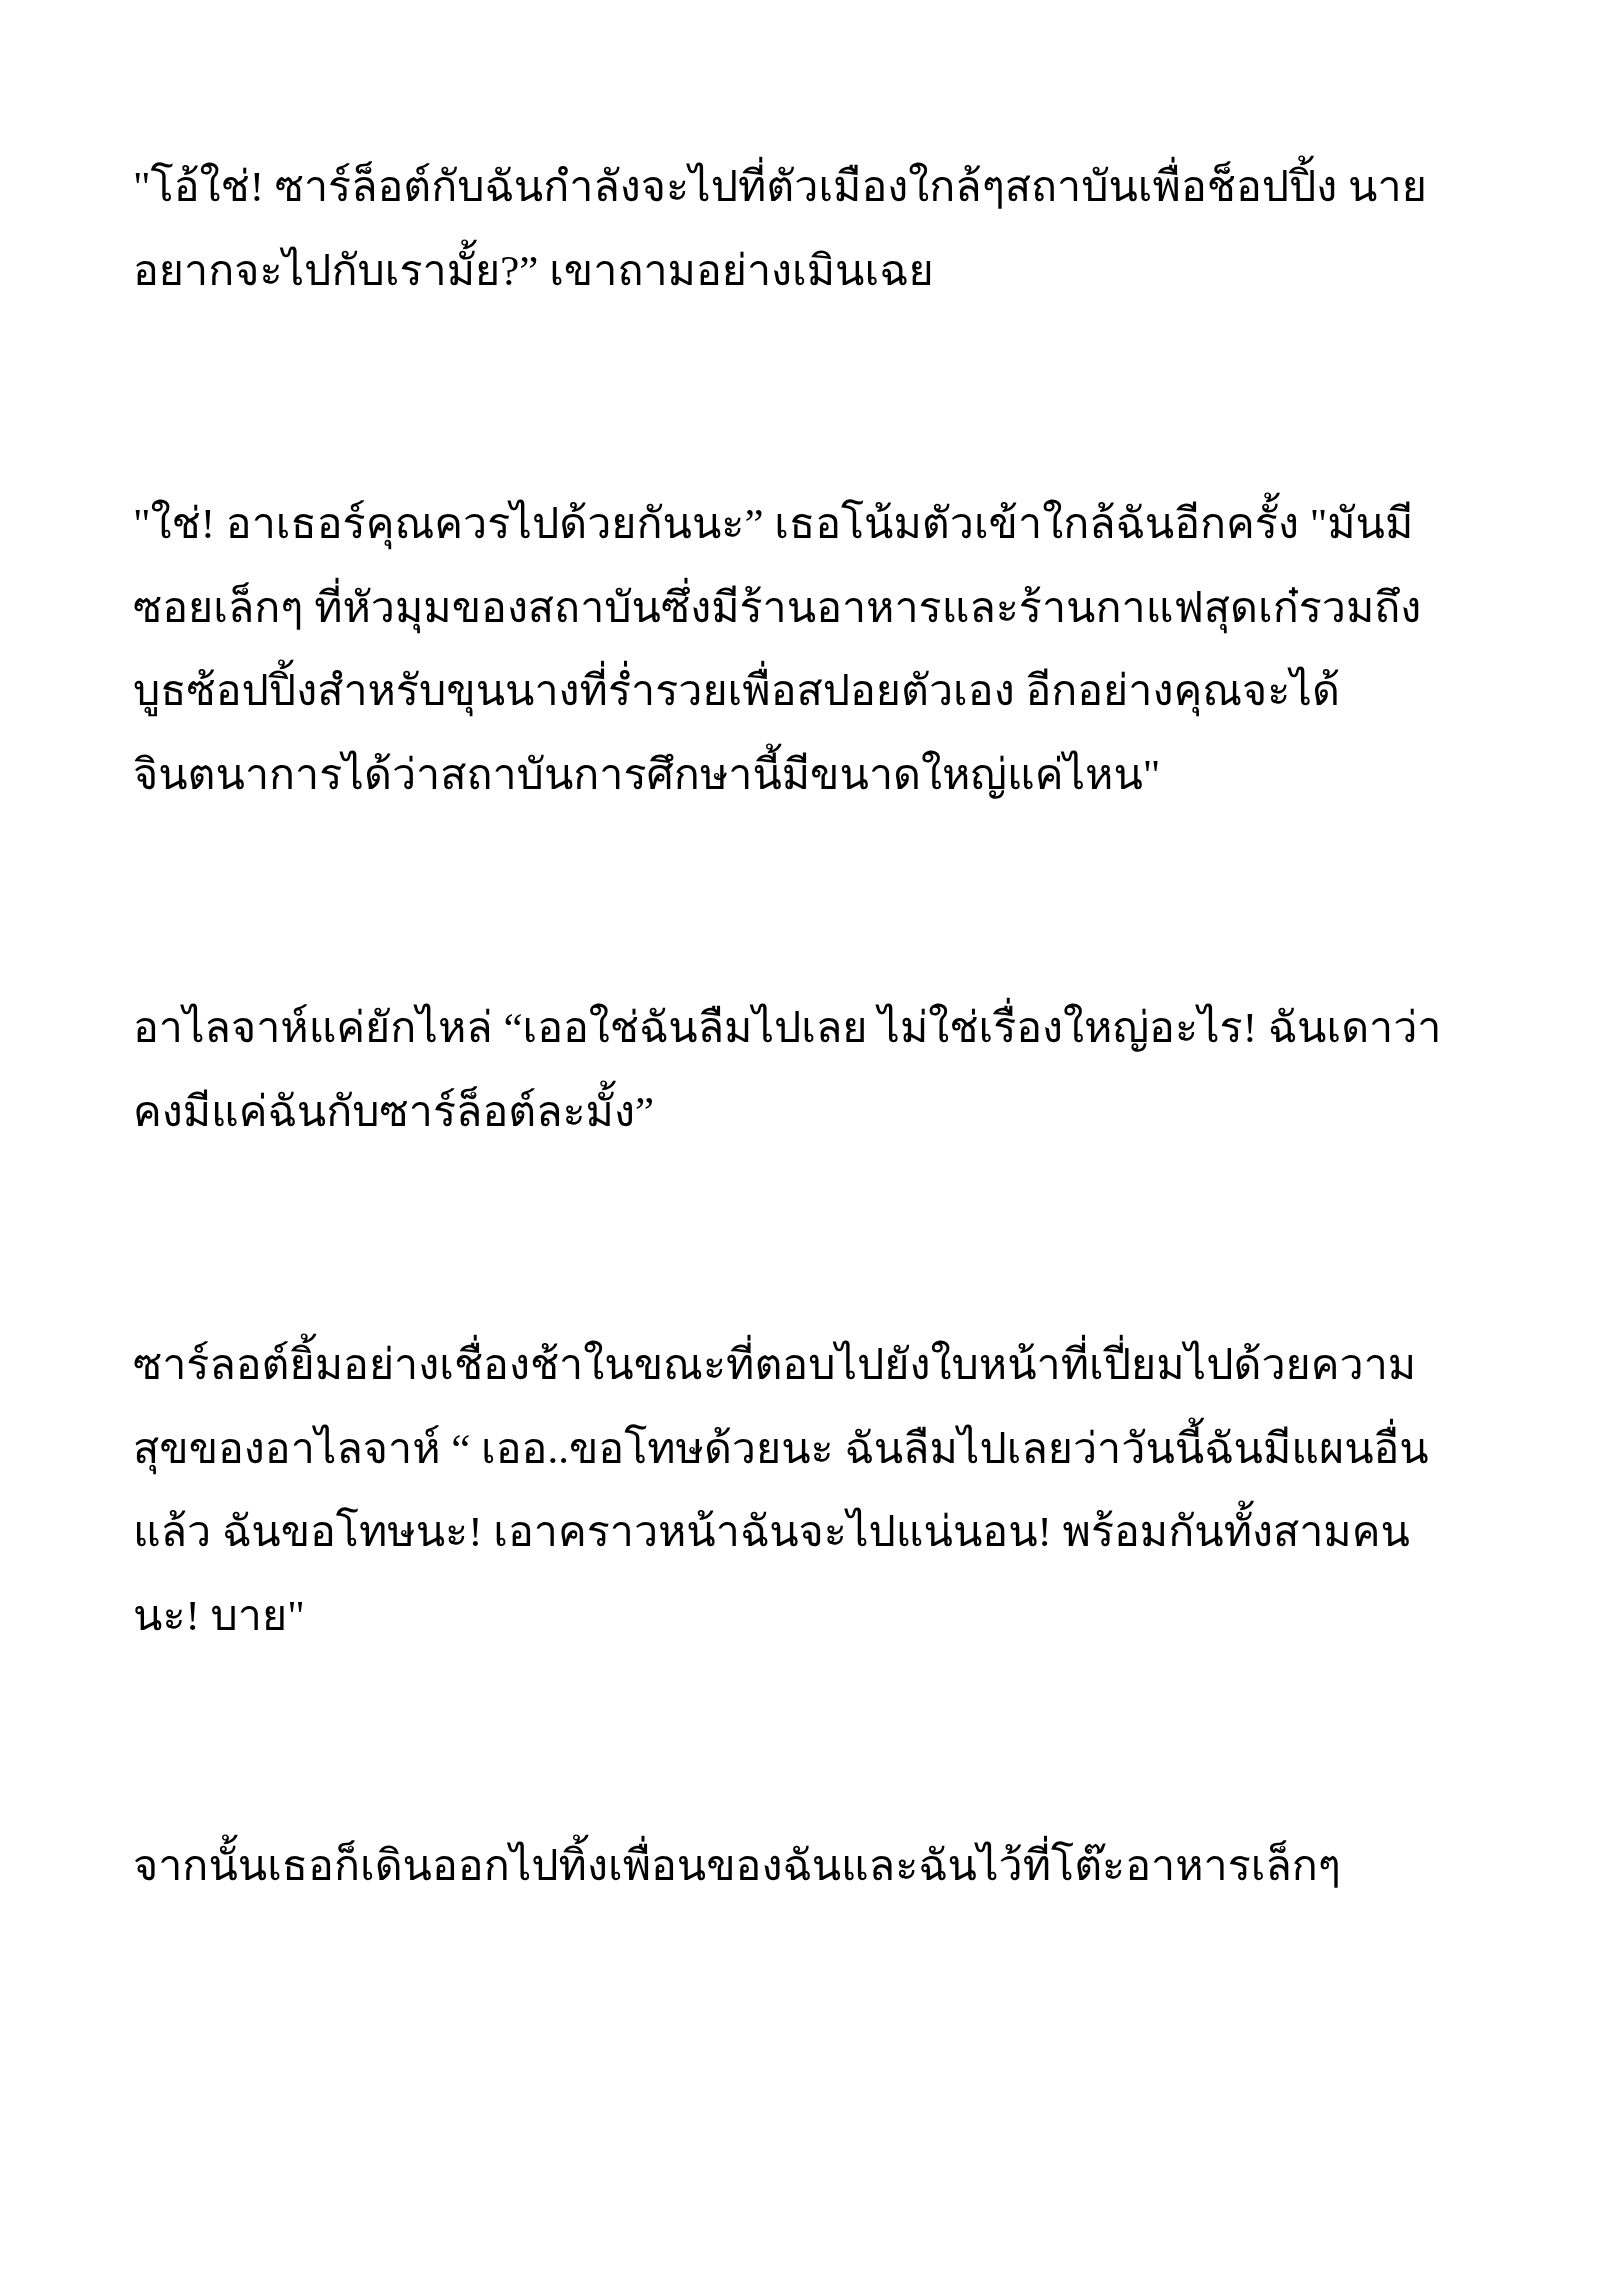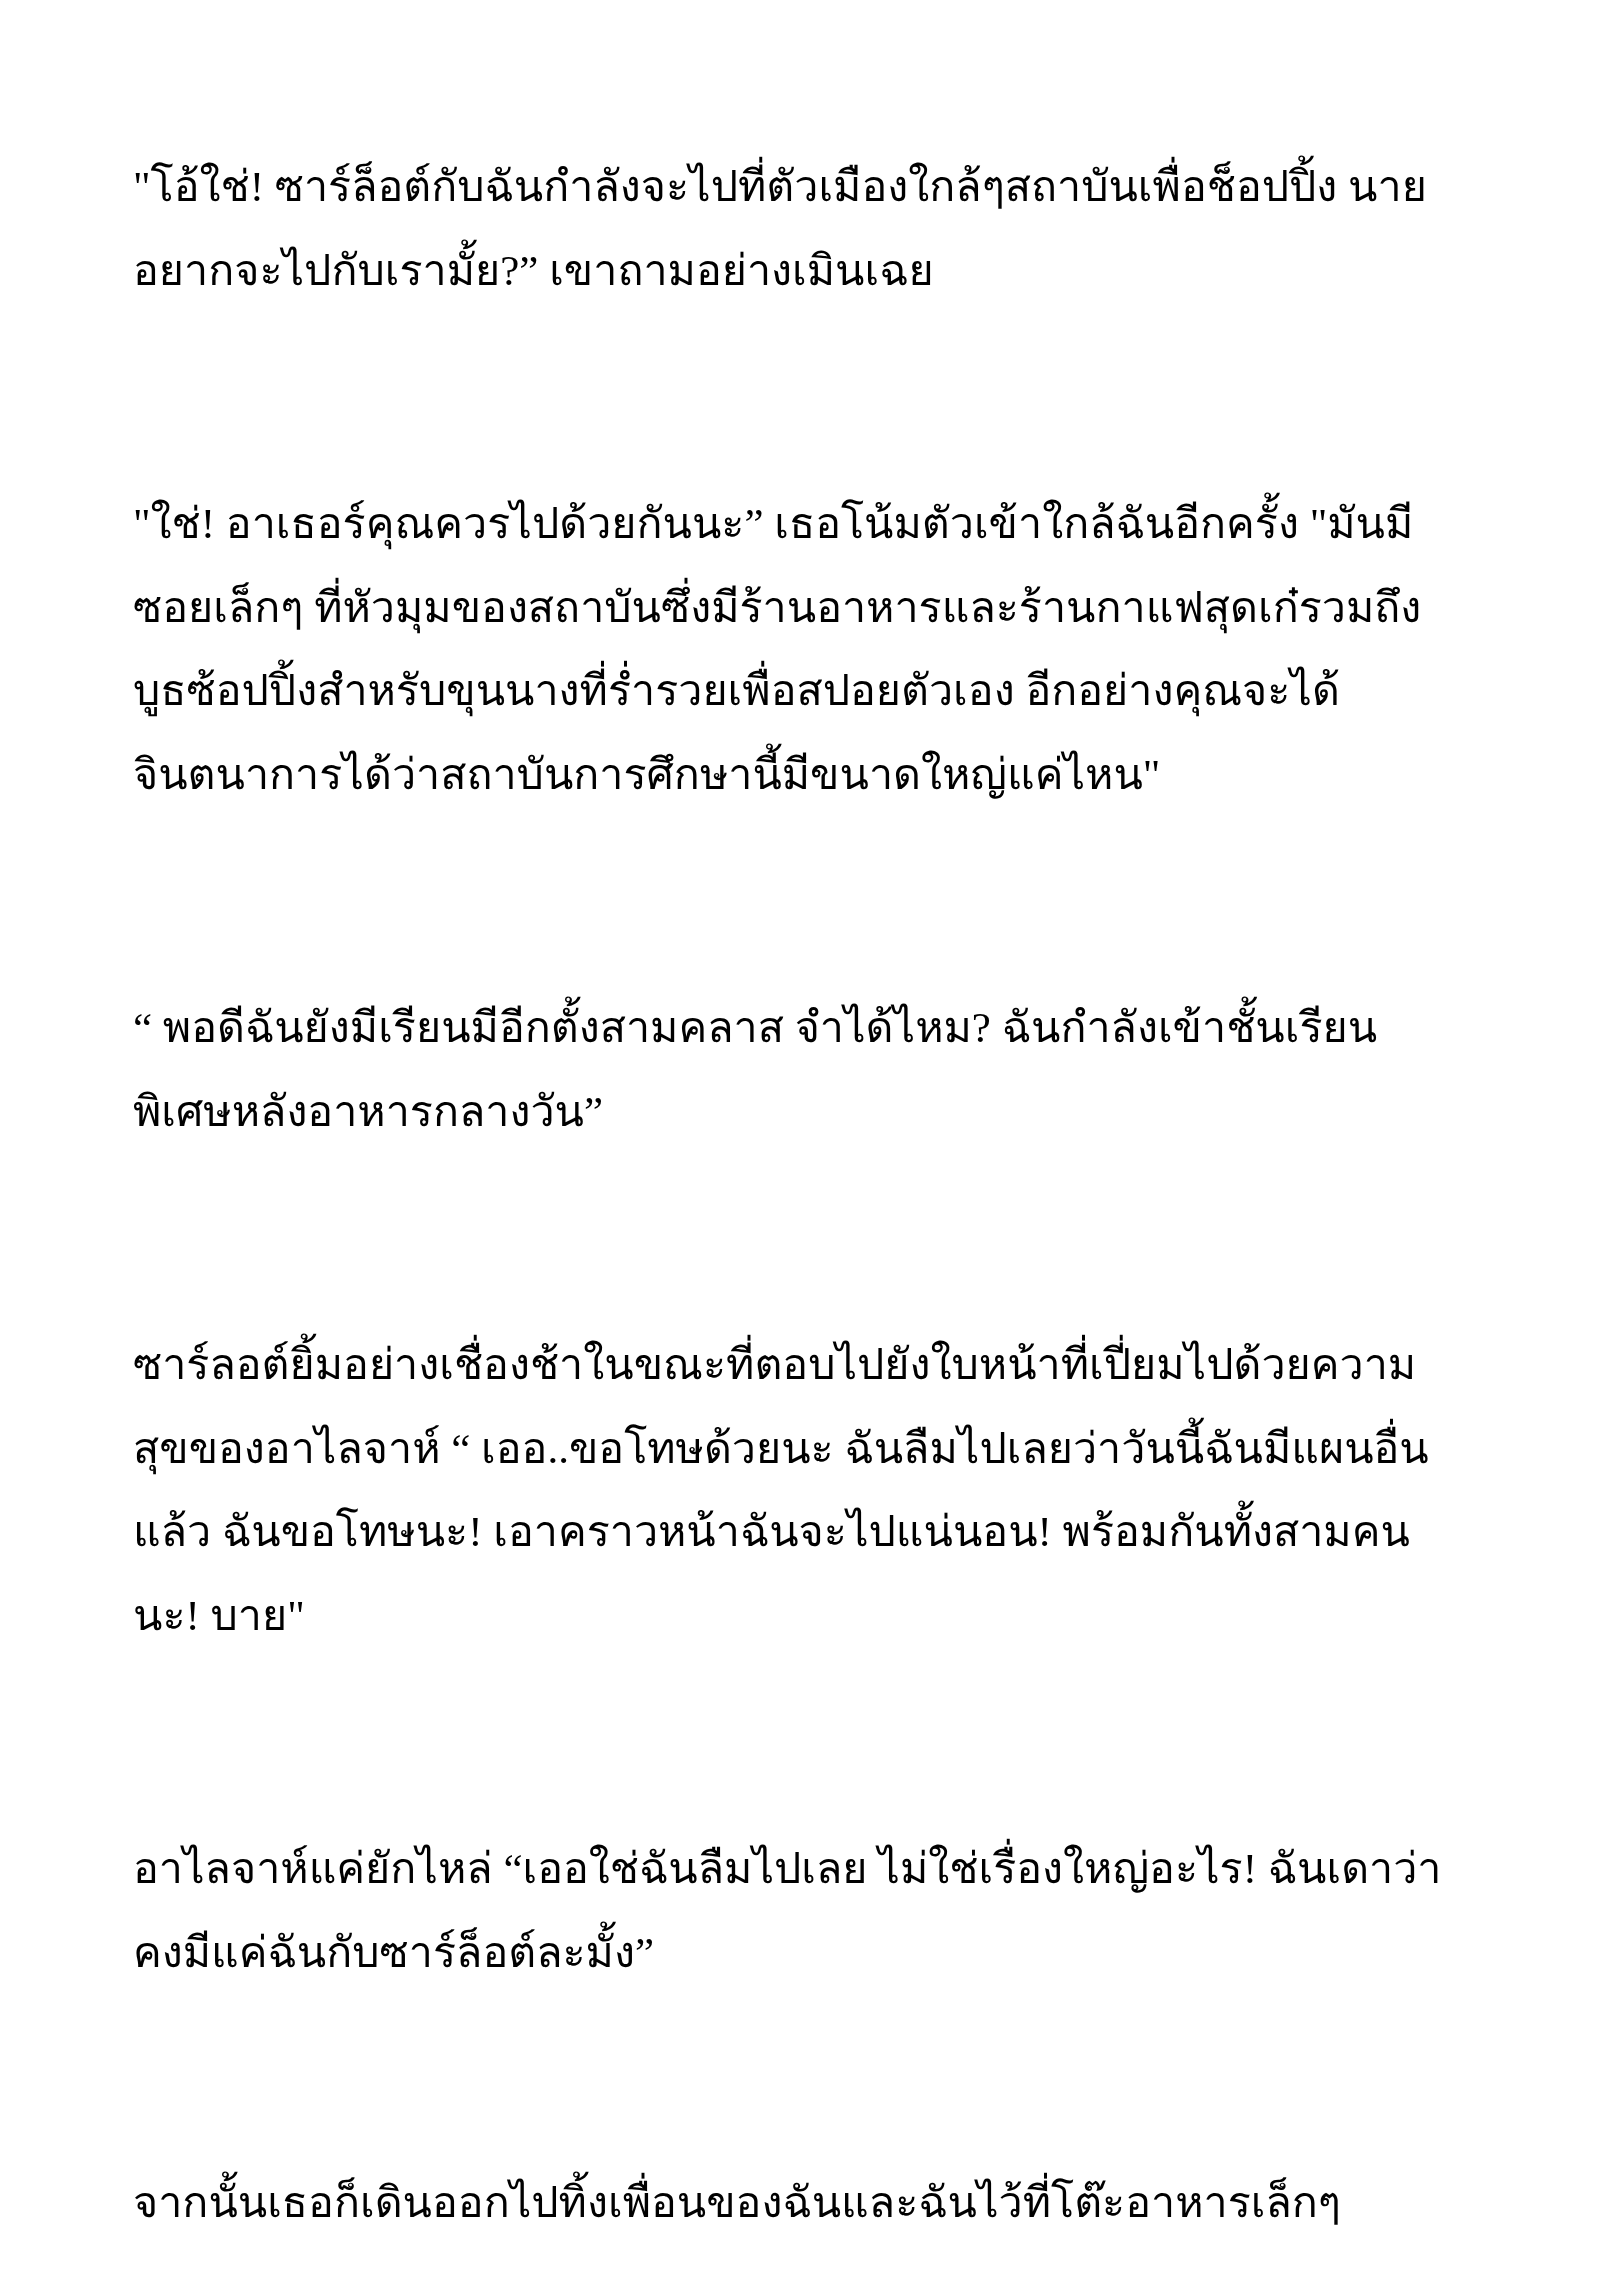--- a/index.html
+++ b/index.html
@@ -31,18 +31,17 @@
     margin-bottom: 0;
     font-family: Liberation Mono, monospace;
   }
 </style>
 </head>
 <body>
 
 <div class="page">
   <p>"โอ้ใช่! ซาร์ล็อต์กับฉันกำลังจะไปที่ตัวเมืองใกล้ๆสถาบันเพื่อช็อปปิ้ง นายอยากจะไปกับเรามั้ย?” เขาถามอย่างเมินเฉย</p>
   <p>"ใช่! อาเธอร์คุณควรไปด้วยกันนะ” เธอโน้มตัวเข้าใกล้ฉันอีกครั้ง "มันมีซอยเล็กๆ ที่หัวมุมของสถาบันซึ่งมีร้านอาหารและร้านกาแฟสุดเก๋รวมถึงบูธซ้อปปิ้งสำหรับขุนนางที่ร่ำรวยเพื่อสปอยตัวเอง อีกอย่างคุณจะได้จินตนาการได้ว่าสถาบันการศึกษานี้มีขนาดใหญ่แค่ไหน"</p>
-  <p>“ พอดีฉันยังมีเรียนมีอีกตั้งสามคลาส จำได้ไหม? ฉันกำลังเข้าชั้นเรียนพิเศษหลังอาหารกลางวัน”</p>
+  <p>อาไลจาห์แค่ยักไหล่ “เออใช่ฉันลืมไปเลย ไม่ใช่เรื่องใหญ่อะไร! ฉันเดาว่าคงมีแค่ฉันกับซาร์ล็อต์ละมั้ง”</p>
   <p>ซาร์ลอต์ยิ้มอย่างเชื่องช้าในขณะที่ตอบไปยังใบหน้าที่เปี่ยมไปด้วยความสุขของอาไลจาห์ “ เออ..ขอโทษด้วยนะ ฉันลืมไปเลยว่าวันนี้ฉันมีแผนอื่นแล้ว ฉันขอโทษนะ! เอาคราวหน้าฉันจะไปแน่นอน! พร้อมกันทั้งสามคนนะ! บาย"</p>
-  <p>อาไลจาห์แค่ยักไหล่ “เออใช่ฉันลืมไปเลย ไม่ใช่เรื่องใหญ่อะไร! ฉันเดาว่าคงมีแค่ฉันกับซาร์ล็อต์ละมั้ง”</p>
   <p>จากนั้นเธอก็เดินออกไปทิ้งเพื่อนของฉันและฉันไว้ที่โต๊ะอาหารเล็กๆ</p>
 </div>
 
 
 </body></html>

